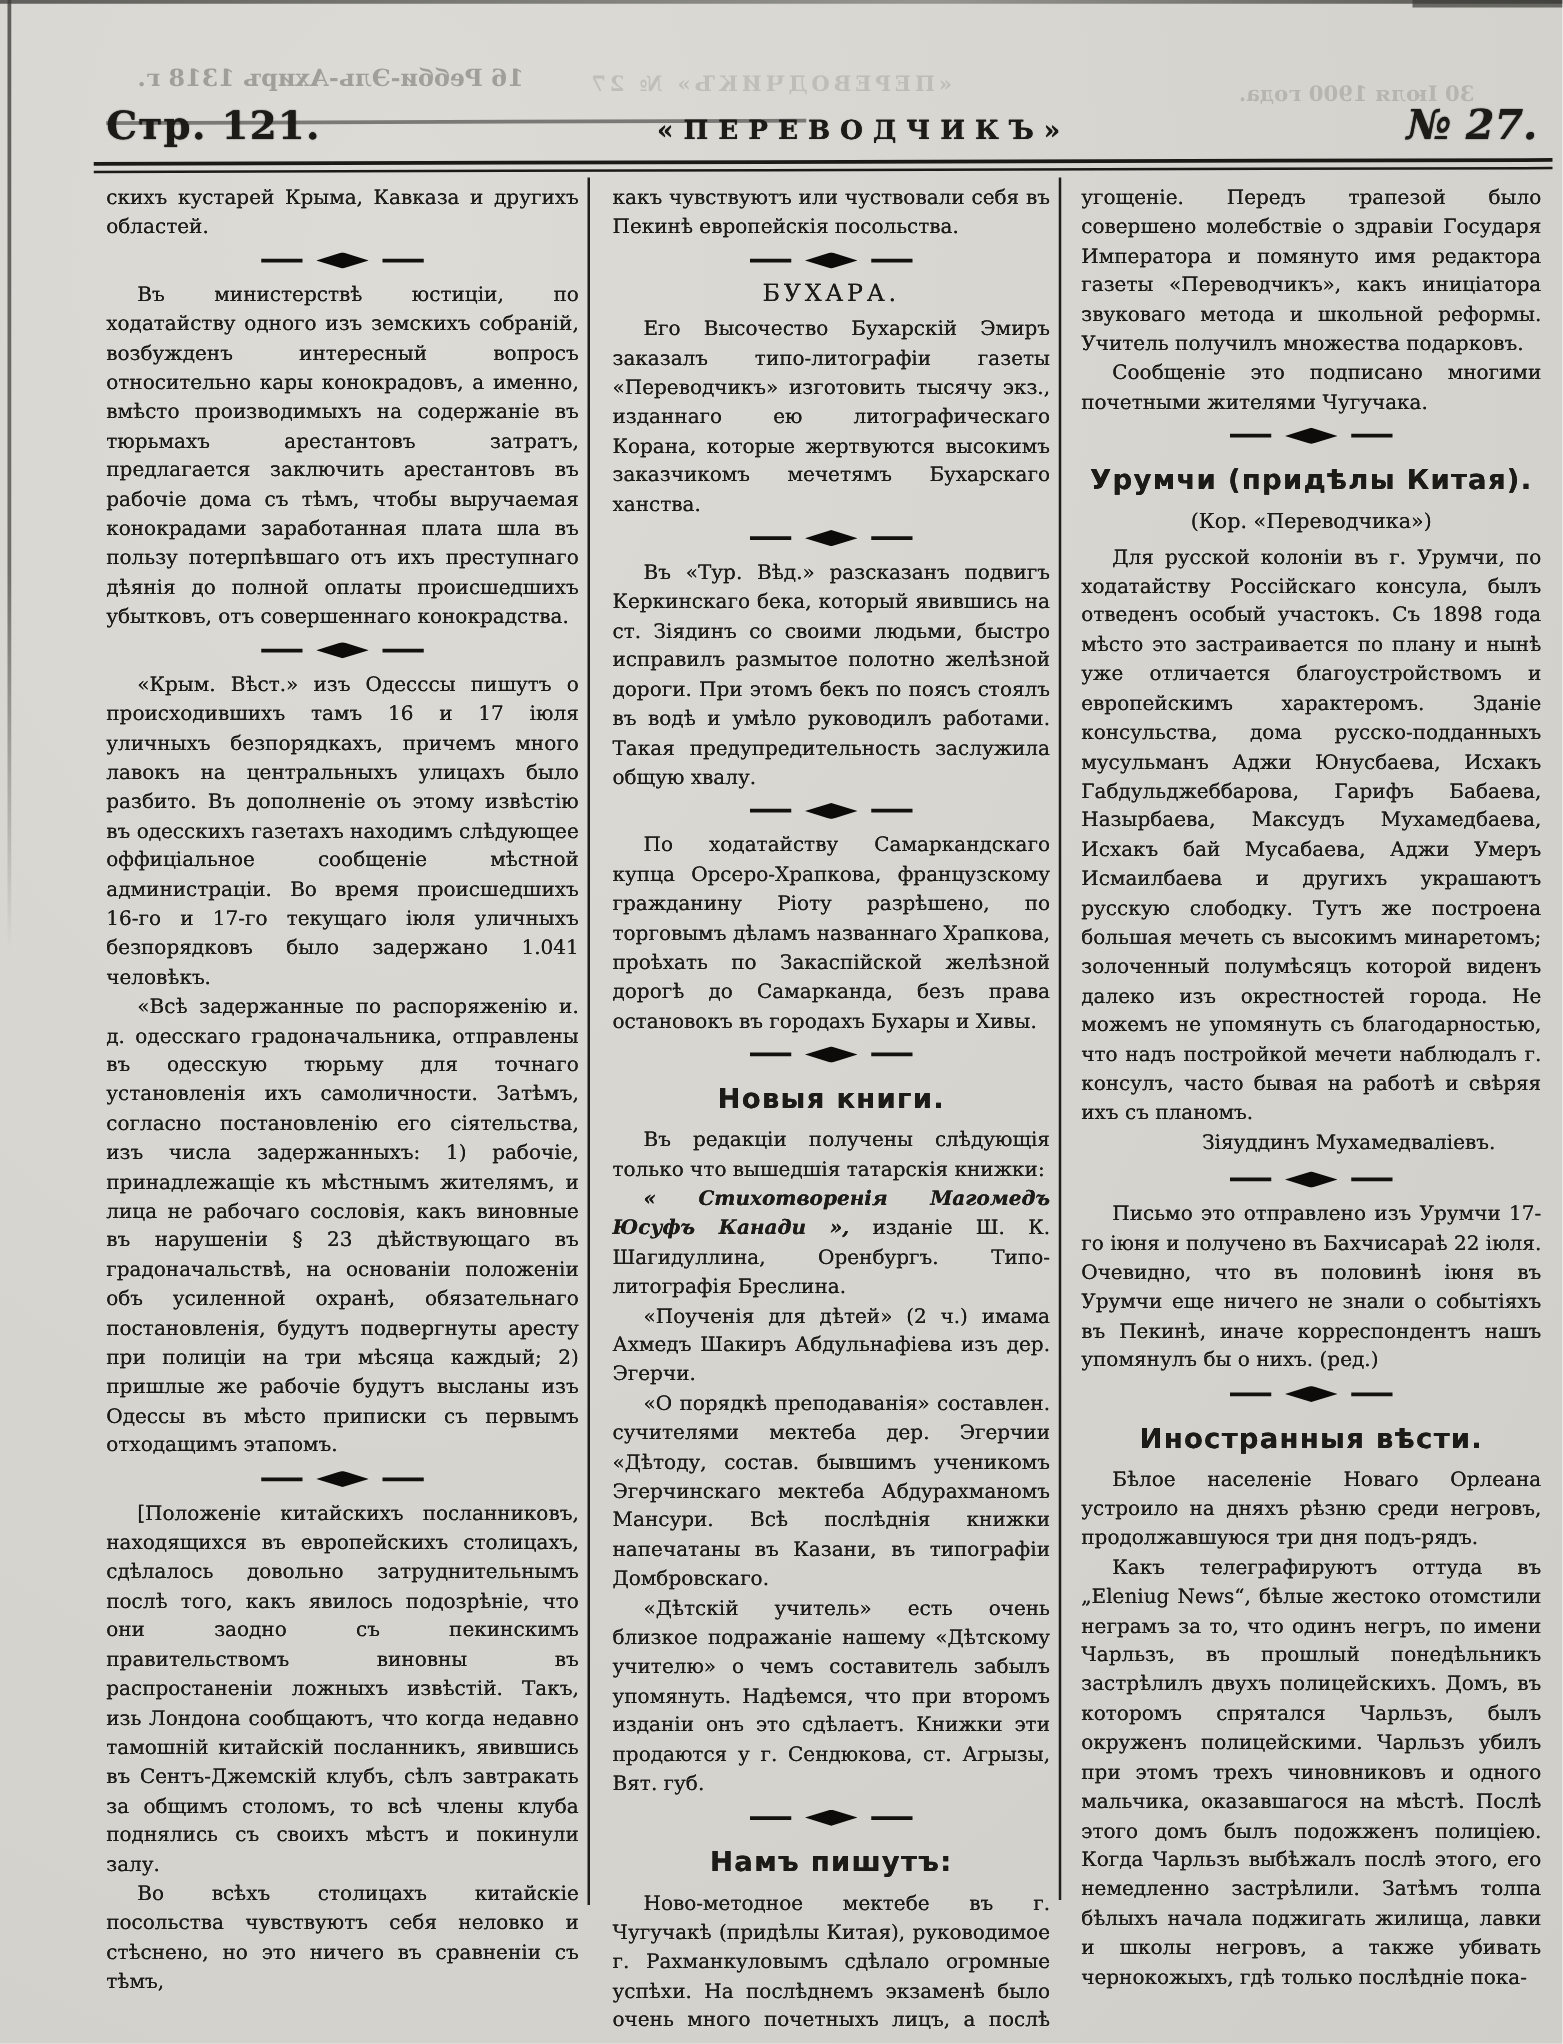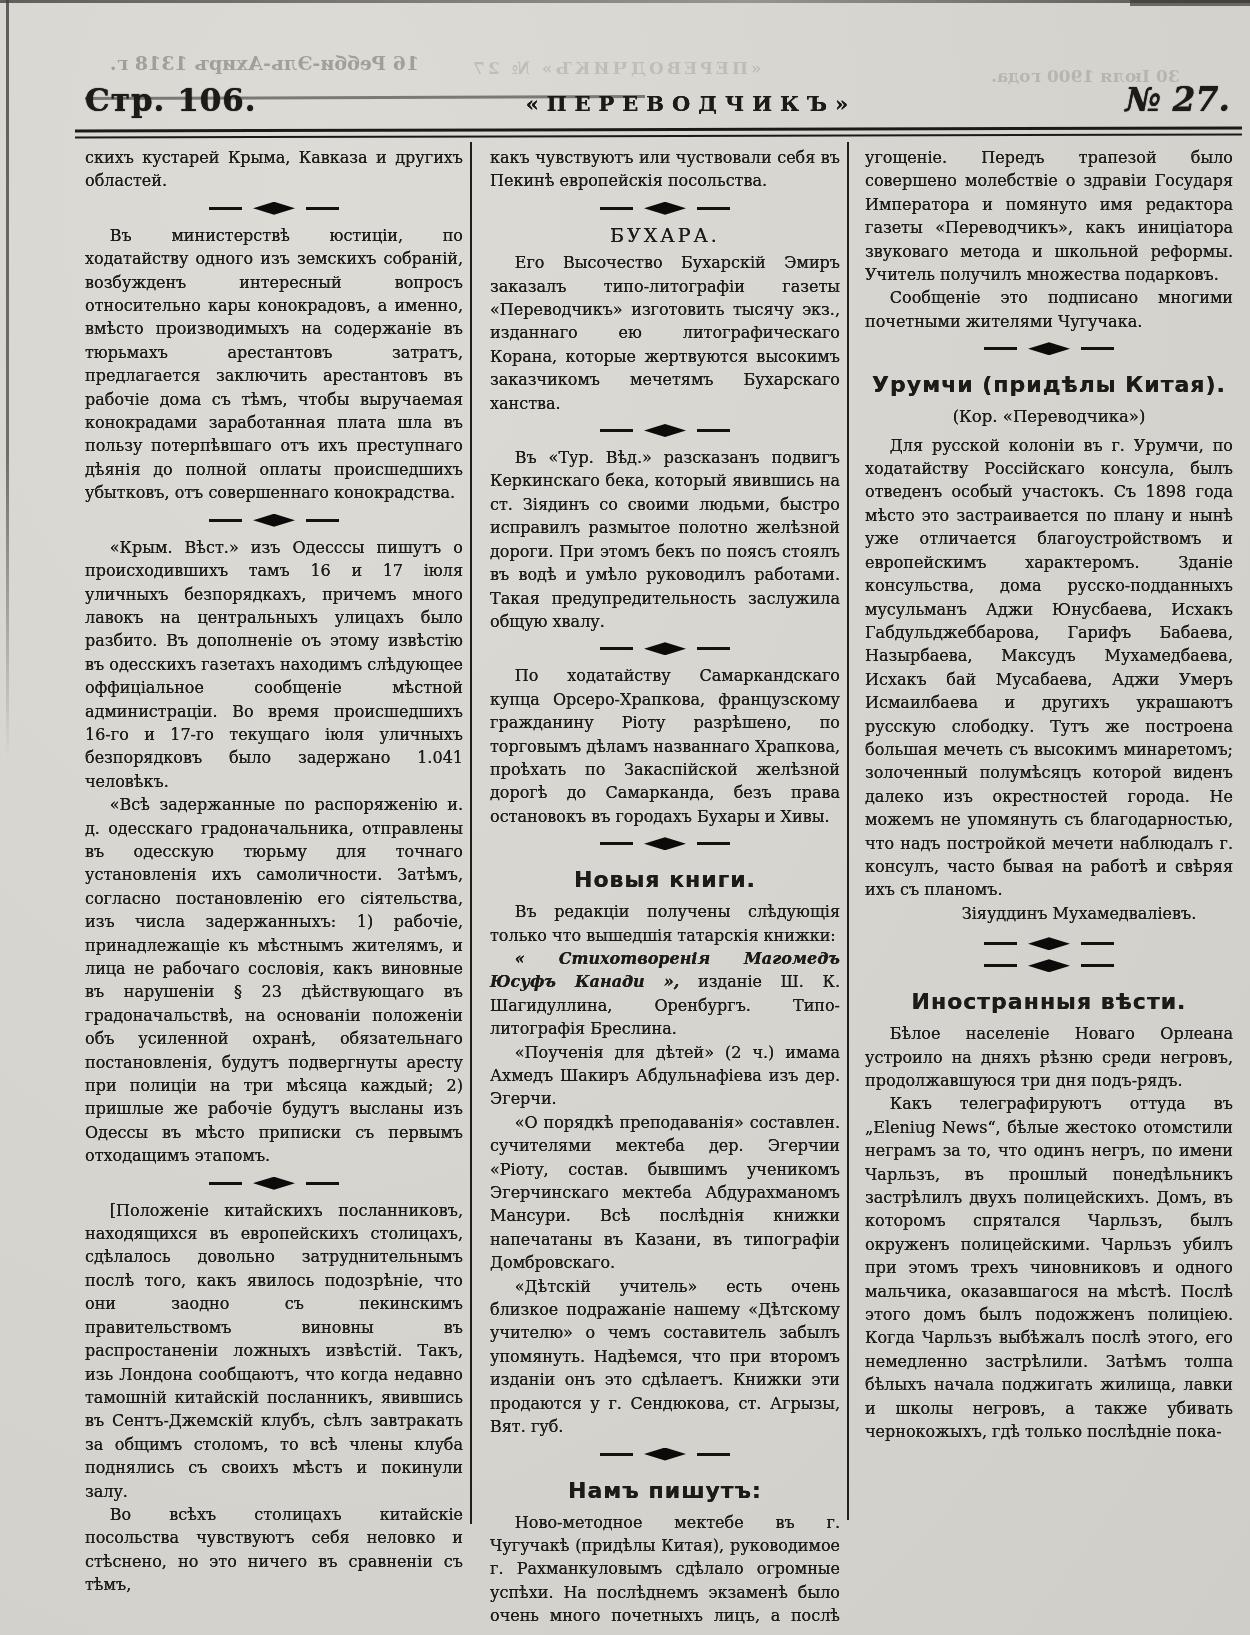--- a/index.html
+++ b/index.html
@@ -68,21 +68,21 @@
 <div class="edge-left"></div>
 <div class="edge-corner"></div>
 
 <div class="bleed bleed-left">16 Ребби-Эль-Ахиръ 1318 г.</div>
 <div class="bleed bleed-center">«ПЕРЕВОДЧИКЪ» № 27</div>
 <div class="bleed bleed-right">30 Іюля 1900 года.</div>
 
 <div class="smudge"></div>
 
 <header class="masthead-row">
-  <div class="page-label">Стр. 106.</div>
+  <div class="page-label">Стр. 121.</div>
   <div class="masthead">«ПЕРЕВОДЧИКЪ»</div>
   <div class="issue-no">№ 27.</div>
 </header>
 <div class="header-rule"></div>
 
 <main class="cols">
   <section class="col col-1">
       <p class="p noindent bold">скихъ кустарей Крыма, Кавказа и другихъ областей.</p>
       <div class="divider">
         <span class="bar"></span>
@@ -128,21 +128,21 @@
       <p class="p">По ходатайству Самаркандскаго купца Орсеро-Храпкова, французскому гражданину Ріоту разрѣшено, по торговымъ дѣламъ названнаго Храпкова, проѣхать по Закаспійской желѣзной дорогѣ до Самарканда, безъ права остановокъ въ городахъ Бухары и Хивы.</p>
       <div class="divider">
         <span class="bar"></span>
         <span class="gem"></span>
         <span class="bar"></span>
       </div>
       <div class="h-bold">Новыя книги.</div>
       <p class="p">Въ редакціи получены слѣдующія только что вышедшія татарскія книжки:</p>
       <p class="p"><em class="booktitle">« Стихотворенія Магомедъ Юсуфъ Канади »,</em><span> изданіе Ш. К. Шагидуллина, Оренбургъ. Типо-литографія Бреслина.</span></p>
       <p class="p">«Поученія для дѣтей» (2 ч.) имама Ахмедъ Шакиръ Абдульнафіева изъ дер. Эгерчи.</p>
-      <p class="p">«О порядкѣ преподаванія» составлен. сучителями мектеба дер. Эгерчии «Ріоту, состав. бывшимъ ученикомъ Эгерчинскаго мектеба Абдурахманомъ Мансури. Всѣ послѣднія книжки напечатаны въ Казани, въ типографіи Домбровскаго.</p>
+      <p class="p">«О порядкѣ преподаванія» составлен. сучителями мектеба дер. Эгерчии «Дѣтоду, состав. бывшимъ ученикомъ Эгерчинскаго мектеба Абдурахманомъ Мансури. Всѣ послѣднія книжки напечатаны въ Казани, въ типографіи Домбровскаго.</p>
       <p class="p">«Дѣтскій учитель» есть очень близкое подражаніе нашему «Дѣтскому учителю» о чемъ составитель забылъ упомянуть. Надѣемся, что при второмъ изданіи онъ это сдѣлаетъ. Книжки эти продаются у г. Сендюкова, ст. Агрызы, Вят. губ.</p>
       <div class="divider">
         <span class="bar"></span>
         <span class="gem"></span>
         <span class="bar"></span>
       </div>
       <div class="h-bold">Намъ пишутъ:</div>
       <p class="p">Ново-методное мектебе въ г. Чугучакѣ (придѣлы Китая), руководимое г. Рахманкуловымъ сдѣлало огромные успѣхи. На послѣднемъ экзаменѣ было очень много почетныхъ лицъ, а послѣ экзамена</p>
     </section>
   <section class="col col-3">
@@ -155,20 +155,21 @@
       </div>
       <div class="h-bold">Урумчи (придѣлы Китая).</div>
       <div class="h-sub">(Кор. «Переводчика»)</div>
       <p class="p">Для русской колоніи въ г. Урумчи, по ходатайству Россійскаго консула, былъ отведенъ особый участокъ. Съ 1898 года мѣсто это застраивается по плану и нынѣ уже отличается благоустройствомъ и европейскимъ характеромъ. Зданіе консульства, дома русско-подданныхъ мусульманъ Аджи Юнусбаева, Исхакъ Габдульджеббарова, Гарифъ Бабаева, Назырбаева, Максудъ Мухамедбаева, Исхакъ бай Мусабаева, Аджи Умеръ Исмаилбаева и другихъ украшаютъ русскую слободку. Тутъ же построена большая мечеть съ высокимъ минаретомъ; золоченный полумѣсяцъ которой виденъ далеко изъ окрестностей города. Не можемъ не упомянуть съ благодарностью, что надъ постройкой мечети наблюдалъ г. консулъ, часто бывая на работѣ и свѣряя ихъ съ планомъ.</p>
       <div class="sig">Зіяуддинъ Мухамедваліевъ.</div>
       <div class="divider">
         <span class="bar"></span>
         <span class="gem"></span>
         <span class="bar"></span>
       </div>
+      <p class="p">Письмо это отправлено изъ Урумчи 17-го іюня и получено въ Бахчисараѣ 22 іюля. Очевидно, что въ половинѣ іюня въ Урумчи еще ничего не знали о событіяхъ въ Пекинѣ, иначе корреспондентъ нашъ упомянулъ бы о нихъ. (ред.)</p>
       <div class="divider">
         <span class="bar"></span>
         <span class="gem"></span>
         <span class="bar"></span>
       </div>
       <div class="h-bold">Иностранныя вѣсти.</div>
       <p class="p">Бѣлое населеніе Новаго Орлеана устроило на дняхъ рѣзню среди негровъ, продолжавшуюся три дня подъ-рядъ.</p>
       <p class="p">Какъ телеграфируютъ оттуда въ „Еleniug News“, бѣлые жестоко отомстили неграмъ за то, что одинъ негръ, по имени Чарльзъ, въ прошлый понедѣльникъ застрѣлилъ двухъ полицейскихъ. Домъ, въ которомъ спрятался Чарльзъ, былъ окруженъ полицейскими. Чарльзъ убилъ при этомъ трехъ чиновниковъ и одного мальчика, оказавшагося на мѣстѣ. Послѣ этого домъ былъ подожженъ полиціею. Когда Чарльзъ выбѣжалъ послѣ этого, его немедленно застрѣлили. Затѣмъ толпа бѣлыхъ начала поджигать жилища, лавки и школы негровъ, а также убивать чернокожыхъ, гдѣ только послѣдніе пока-</p>
     </section>
 </main>

